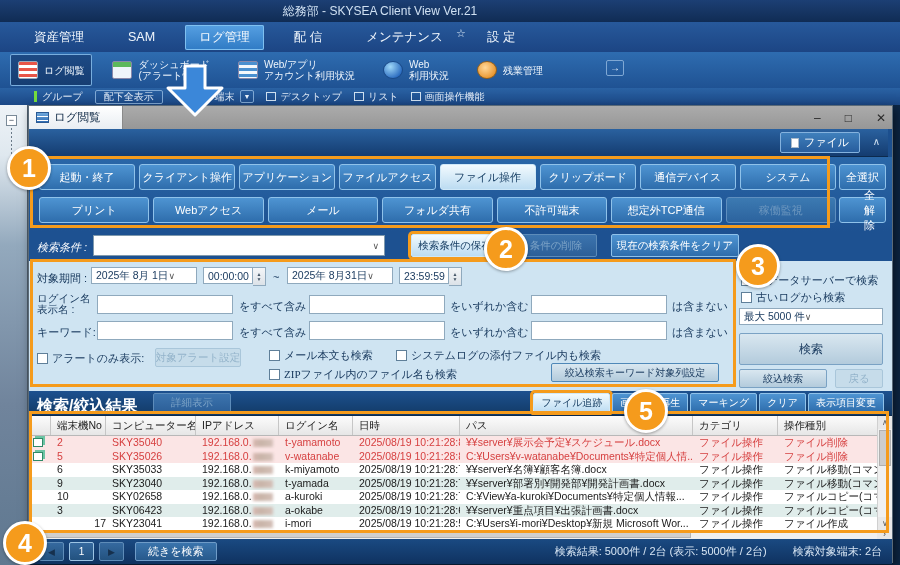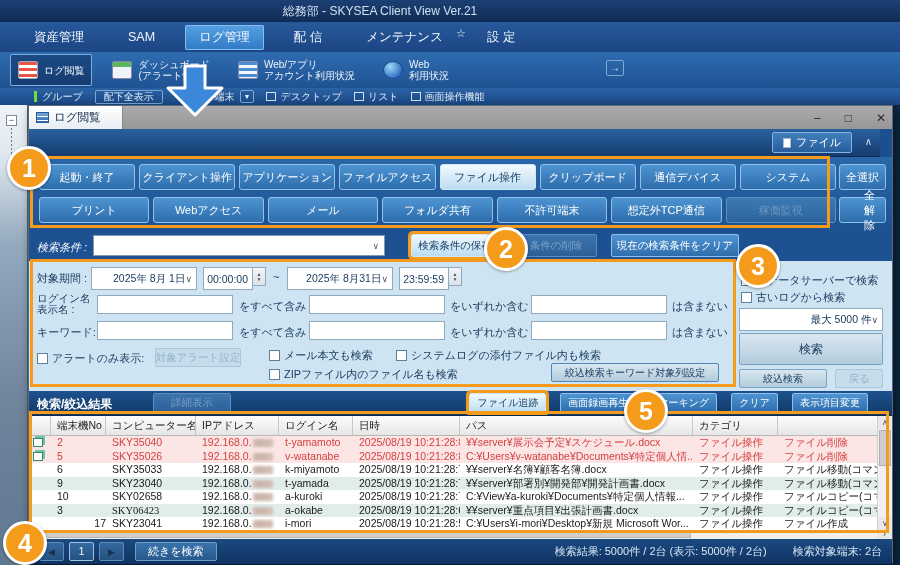--- a/index.html
+++ b/index.html
@@ -56,21 +56,21 @@
   .p-title-tab{position:absolute;left:0;top:0;width:94px;height:23px;
     background:linear-gradient(#ffffff,#e8edf2);display:flex;align-items:center;gap:5px;
     padding-left:7px;font-size:11.5px;color:#122c48;border-right:1px solid #8a8a8a;}
   .p-title-icon{width:13px;height:11px;border:1px solid #2a5a94;flex:none;
     background:linear-gradient(#fff,#fff) 0 3px/100% 1px no-repeat,
                linear-gradient(#fff,#fff) 0 7px/100% 1px no-repeat,
                linear-gradient(#6fa8dc,#2f6cb4);}
   .p-winbtns{position:absolute;right:6px;top:0;height:23px;display:flex;align-items:center;gap:24px;
     color:#2a2a2a;font-size:12px;}
   .p-winbtns span{cursor:default;}
-  .p-toolbar{position:absolute;top:23px;left:0;right:12px;height:28px;
+  .p-toolbar{position:absolute;top:23px;left:0;right:4px;height:28px;
     background:linear-gradient(#2a619f,#143c70);border-bottom:1px solid #0c2a4e;}
   .file-btn{position:absolute;right:28px;top:3px;height:21px;padding:0 10px;display:flex;
     align-items:center;gap:5px;background:linear-gradient(#4080bc,#275d9d);border:1px solid #84b2de;
     border-radius:2px;color:#fff;font-size:11px;}
   .file-icon{width:8px;height:10px;background:#fff;border:1px solid #aabbcb;}
   .collapse-chevron{position:absolute;right:8px;top:7px;color:#cfe0f0;font-size:10px;}
 
   .p-cats{position:absolute;top:51px;left:0;right:0;height:74px;background:linear-gradient(#2a67a8,#1d5191);}
   .cat-row{position:absolute;left:10px;width:797px;display:flex;gap:4px;}
   .cat-row.r1{top:7px;}.cat-row.r2{top:40px;}
@@ -97,40 +97,40 @@
     color:#7ba2c6;font-size:10.5px;display:flex;align-items:center;justify-content:center;white-space:nowrap;}
   .ann-outline{box-shadow:0 0 0 3px #f59b1c;}
   .sc-save{position:absolute;left:382px;top:3px;width:88px;height:23px;}
   .sc-del{position:absolute;left:486px;top:3px;width:82px;height:23px;}
   .sc-clear{position:absolute;left:582px;top:3px;width:128px;height:23px;}
 
   .p-cond{position:absolute;top:155px;left:0;right:0;height:130px;background:#cfe4f2;
     color:#16375c;font-size:11px;}
   .lbl{position:absolute;white-space:nowrap;}
   .txt{position:absolute;background:#fff;border:1px solid #8fa9bd;height:19px;}
-  .combo-sm{position:absolute;background:#fff;border:1px solid #8fa9bd;height:23px;display:flex;
-    align-items:center;justify-content:flex-end;padding:0 4px;white-space:nowrap;font-size:10.5px;}
+  .combo-sm{position:absolute;background:#fff;border:1px solid #8fa9bd;height:17px;display:flex;
+    align-items:center;justify-content:flex-start;padding:0 4px;white-space:nowrap;font-size:10.5px;}
   .spinbox{position:absolute;width:13px;height:19px;border:1px solid #8fa9bd;border-left:0;
     background:linear-gradient(#f4f6f8,#dce2e8);display:flex;flex-direction:column;
     align-items:center;justify-content:center;color:#456;font-size:5px;line-height:5px;}
   .spinbox::before{content:"▲";}
   .spinbox::after{content:"▼";}
   .cb{display:inline-block;width:11px;height:11px;background:#fff;border:1px solid #5f7f99;
     vertical-align:-2px;margin-right:4px;flex:none;}
   .cbline{position:absolute;white-space:nowrap;display:flex;align-items:center;}
   .btn-panel{background:linear-gradient(#d9e7f0,#b3cbdc);border:1px solid #7aa2c4;color:#16375c;
     border-radius:2px;font-size:10px;display:flex;align-items:center;justify-content:center;white-space:nowrap;}
   .btn-paneldis{background:#c6dcea;border:1px solid #a9c6da;color:#93b3ca;border-radius:2px;
     font-size:10.5px;display:flex;align-items:center;justify-content:center;white-space:nowrap;}
 
   .p-restool{position:absolute;top:285px;left:0;right:0;height:24px;
     background:linear-gradient(#1d518f,#123a66);}
-  .res-label{position:absolute;left:8px;top:5px;color:#fff;font-size:12px;font-weight:bold;}
+  .res-label{position:absolute;left:8px;top:5px;color:#fff;font-size:16px;font-weight:bold;}
   .detail-btn{position:absolute;left:124px;top:2px;width:78px;height:20px;}
-  .res-right{position:absolute;right:24px;top:2px;display:flex;gap:14px;align-items:flex-end;}
+  .res-right{position:absolute;right:8px;top:2px;display:flex;gap:2px;align-items:flex-end;}
   .res-btn{height:20px;padding:0 7px;font-size:10px;}
 
   .p-table{position:absolute;top:309px;left:0;right:0;height:124px;background:#fff;border-top:1px solid #0c2a4e;}
   .tbl{position:absolute;left:0;top:0;right:15px;bottom:9px;overflow:hidden;}
   .thead{display:flex;height:20px;background:linear-gradient(#fcfcfc,#e6e6e6);
     border-bottom:1px solid #b8b8b8;color:#222;font-size:10.5px;}
   .th{border-right:1px solid #c6c6c6;padding:3px 0 0 6px;white-space:nowrap;overflow:hidden;flex:none;}
   .trow{display:flex;height:13.5px;font-size:10.5px;line-height:13px;color:#1a1a1a;}
   .trow.shade{background:#e0edeb;}
   .trow.alert{background:#fbe5e5;color:#d64040;}
@@ -200,20 +200,24 @@
         <span class="lines">ダッシュボード<br>(アラート情報)</span>
       </div>
       <div class="rbtn">
         <span class="ric ric-list-icon"></span>
         <span class="lines">Web/アプリ<br>アカウント利用状況</span>
       </div>
       <div class="rbtn">
         <span class="ric ric-globe-icon"></span>
         <span class="lines">Web<br>利用状況</span>
       </div>
+      <div class="rbtn">
+        <span class="ric ric-clock-icon"></span>
+        <span class="lines">残業管理</span>
+      </div>
     </div>
   <div class="mini-arrow">→</div>
   <div class="ribbon-row3">
     <span class="r3item">
         <span class="gbar"></span>
         <span>グループ</span>
       </span>
     <span class="r3item r3btn">配下全表示</span>
     <span class="r3item r3chev">&lt;</span>
     <span class="r3item">
@@ -340,21 +344,21 @@
       </span>
       <div class="btn-paneldis" style="position:absolute;left:126px;top:87px;width:86px;height:19px;">対象アラート設定</div>
       <span class="cbline" style="left:240px;top:87px;">
         <span class="cb"></span>
         <span>メール本文も検索</span>
       </span>
       <span class="cbline" style="left:367px;top:87px;">
         <span class="cb"></span>
         <span>システムログの添付ファイル内も検索</span>
       </span>
-      <span class="cbline" style="left:240px;top:106px;">
+      <span class="cbline" style="left:240px;top:106px;font-family:Liberation Serif, serif;">
         <span class="cb"></span>
         <span>ZIPファイル内のファイル名も検索</span>
       </span>
       <div class="btn-panel" style="position:absolute;left:522px;top:102px;width:168px;height:19px;border-color:#4f88b8;">絞込検索キーワード対象列設定</div>
 
       <span class="cbline" style="left:712px;top:12px;">
         <span class="cb"></span>
         <span>全データサーバーで検索</span>
       </span>
       <span class="cbline" style="left:712px;top:29px;">
@@ -386,20 +390,21 @@
       <div class="tbl">
         <div class="thead" id="tbl-head">
             <div class="th" style="width: 22px;"></div>
             <div class="th" style="width: 55px;">端末機No</div>
             <div class="th" style="width: 90px;">コンピューター名</div>
             <div class="th" style="width: 83px;">IPアドレス</div>
             <div class="th" style="width: 74px;">ログイン名</div>
             <div class="th" style="width: 107px;">日時</div>
             <div class="th" style="width: 233px;">パス</div>
             <div class="th" style="width: 85px;">カテゴリ</div>
+            <div class="th" style="width: 120px;">操作種別</div>
           </div>
         <div id="tbl-body">
             <div class="trow alert">
               <div class="td" style="width: 22px; padding-left: 0px;"><span class="mk"></span></div>
               <div class="td" style="width: 55px;">2</div>
               <div class="td" style="width: 90px;">SKY35040</div>
               <div class="td" style="width: 83px;">192.168.0.<span class="blur"></span></div>
               <div class="td" style="width: 74px;">t-yamamoto</div>
               <div class="td" style="width: 107px;">2025/08/19 10:21:28:826</div>
               <div class="td" style="width: 233px;">¥¥server¥展示会予定¥スケジュール.docx</div>
@@ -446,21 +451,21 @@
               <div class="td" style="width: 83px;">192.168.0.<span class="blur"></span></div>
               <div class="td" style="width: 74px;">a-kuroki</div>
               <div class="td" style="width: 107px;">2025/08/19 10:21:28:709</div>
               <div class="td" style="width: 233px;">C:¥View¥a-kuroki¥Documents¥特定個人情報...</div>
               <div class="td" style="width: 85px;">ファイル操作</div>
               <div class="td" style="width: 120px;">ファイルコピー(コマ</div>
             </div>
             <div class="trow shade">
               <div class="td" style="width: 22px; padding-left: 0px;"></div>
               <div class="td" style="width: 55px;">3</div>
-              <div class="td" style="width: 90px; font-family: Liberation Serif, serif;">SKY06423</div>
+              <div class="td" style="width: 90px;">SKY06423</div>
               <div class="td" style="width: 83px;">192.168.0.<span class="blur"></span></div>
               <div class="td" style="width: 74px;">a-okabe</div>
               <div class="td" style="width: 107px;">2025/08/19 10:21:28:686</div>
               <div class="td" style="width: 233px;">¥¥server¥重点項目¥出張計画書.docx</div>
               <div class="td" style="width: 85px;">ファイル操作</div>
               <div class="td" style="width: 120px;">ファイルコピー(コマ</div>
             </div>
             <div class="trow">
               <div class="td" style="width: 22px; padding-left: 0px;"></div>
               <div class="td" style="width: 55px; text-align: right;">17</div>

